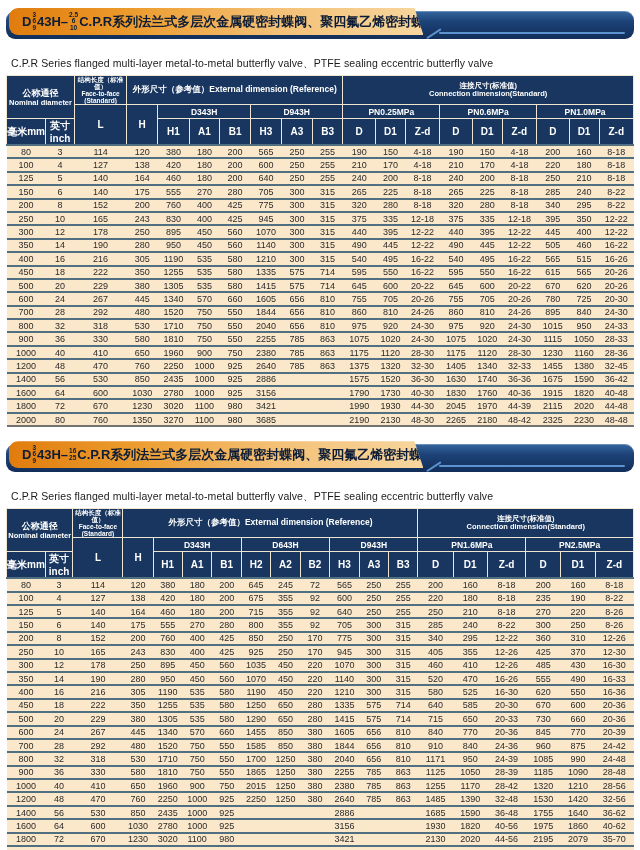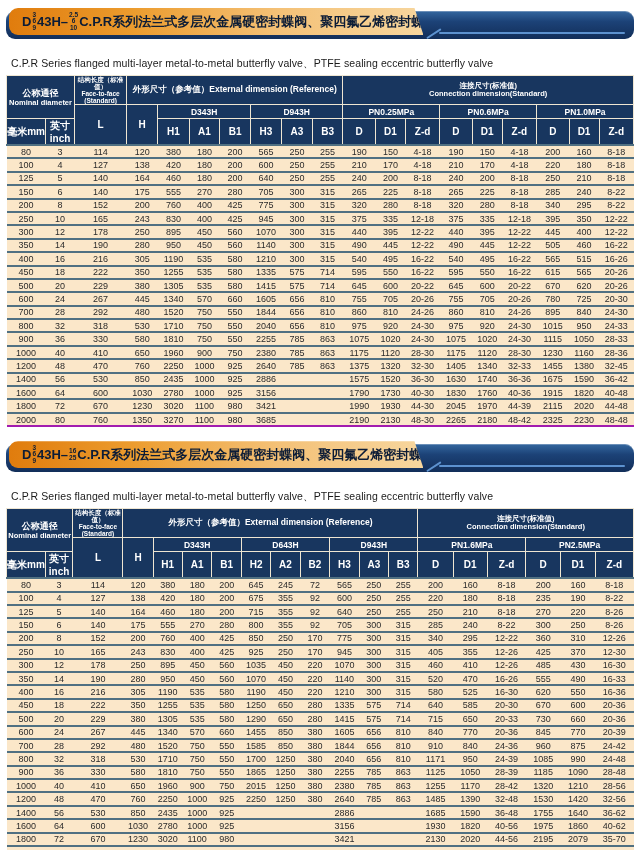--- a/index.html
+++ b/index.html
@@ -35,21 +35,21 @@
   .th-en{display:block;font-size:7.5px;line-height:8px;font-weight:bold;}
   .th-tiny{display:block;font-size:6.5px;line-height:7px;font-weight:bold;}
   .th-one{font-size:8.5px;}
   .th-group{font-size:8.5px;height:13px;}
   .th-col{font-size:10px;height:12px;}
   .h-row1 th{height:27px;}
   .th-letter{font-size:10px;}
   table.spec tbody td{background:#fbe7c9;border-top:2px solid #507082;
     font-size:9px;color:#2b2b2b;text-align:center;height:11.4px;padding:0;
     white-space:nowrap;overflow:hidden;}
-  table.spec tbody tr:last-child td{border-bottom:2px solid #a21caf;}
+  table.spec tbody tr:last-child td{border-bottom:2px solid #737373;}
 </style>
 </head>
 <body>
 
 <div class="page">
 
   <div class="section">
     <div class="banner-wrap">
       <div class="banner-bg"></div>
       <div class="banner-label">

